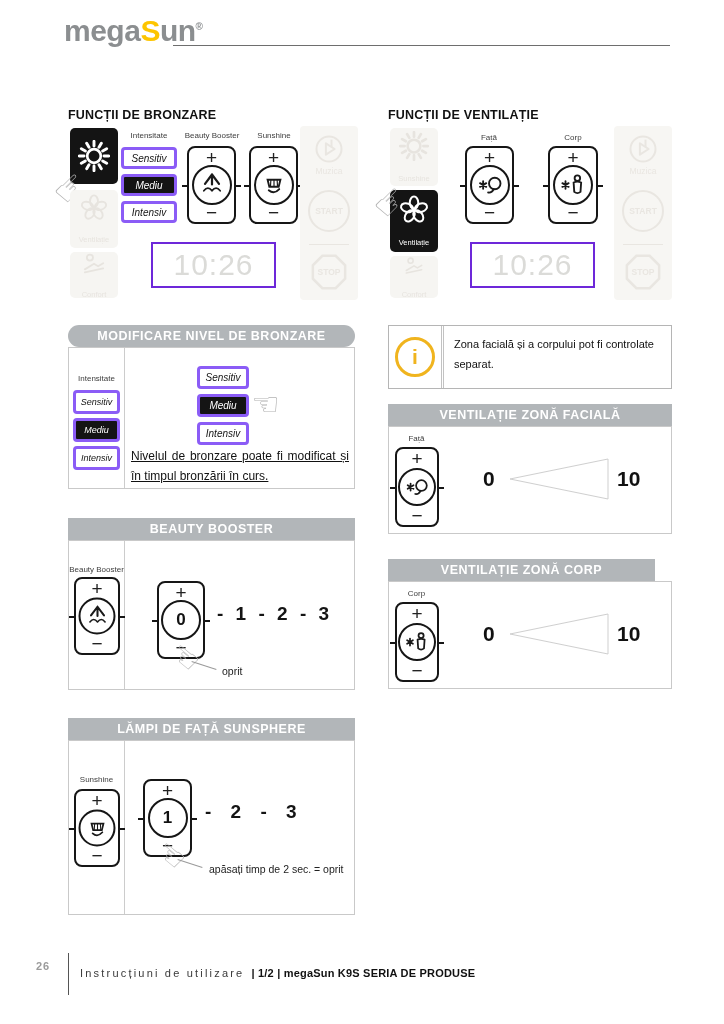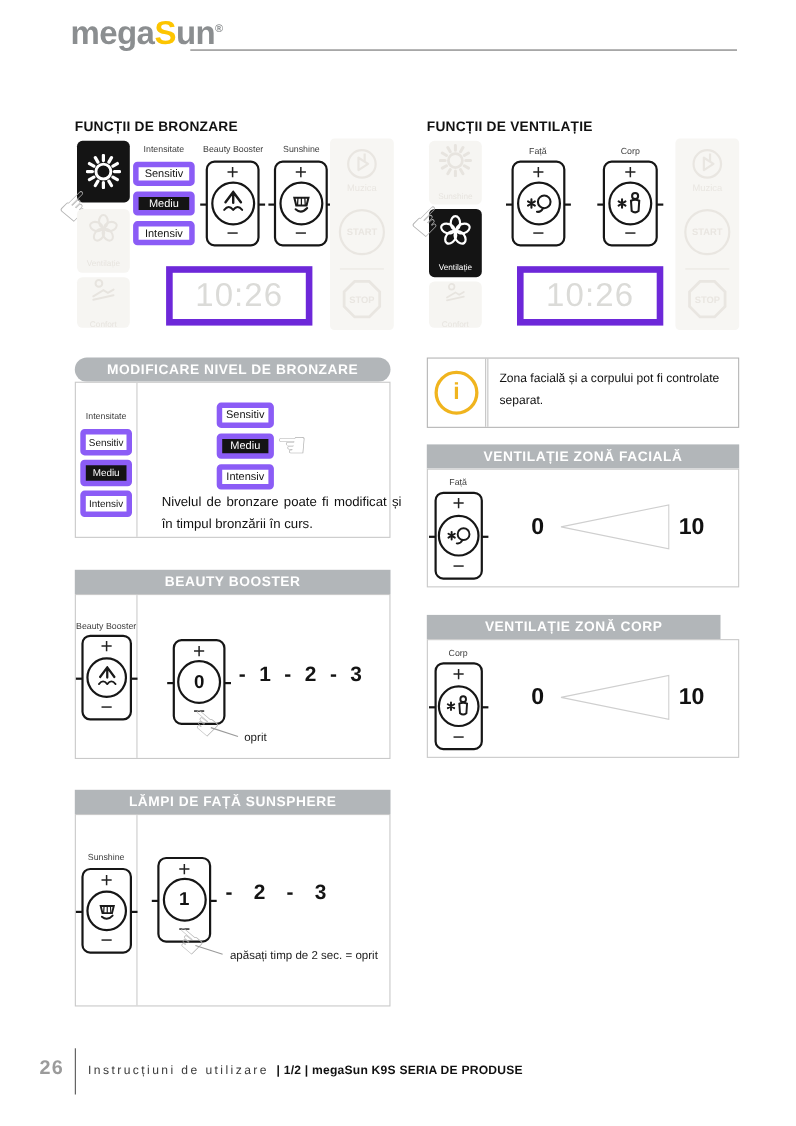--- a/index.html
+++ b/index.html
@@ -21,24 +21,24 @@
   .sidebtn{position:absolute;border-radius:5px;display:flex;flex-direction:column;
            align-items:center;justify-content:center;gap:14px;}
   .sidebtn.on{background:#141414;color:#fff;}
   .sidebtn.off{background:#f6f5f2;color:#e7e4df;}
   .sidebtn .lbl{font-size:7.5px;line-height:1;}
   .rail{position:absolute;background:#f7f6f3;border-radius:4px;color:#e9e6e1;}
   .rail .lbl{font-size:8.5px;text-align:center;}
   .circle-btn{border:2px solid currentColor;border-radius:50%;display:flex;
               align-items:center;justify-content:center;font-size:8.5px;font-weight:bold;}
   .mini-label{font-size:8px;color:#3d3d3d;text-align:center;line-height:1.1;}
-  .btn{border:5px solid #8b5cf6;border-radius:4px;background:#fff;color:#141414;
-       display:flex;align-items:center;justify-content:center;font-size:10px;box-sizing:border-box;}
+  .btn{border:3px solid #8b5cf6;border-radius:4px;background:#fff;color:#141414;
+       display:flex;align-items:center;justify-content:center;font-size:10px;box-sizing:border-box;font-style:italic;}
   .btn.active{background:#141414;color:#fff;}
-  .display{border:6px solid #6d28d9;color:#dbdbd8;font-size:30px;display:flex;
+  .display{border:2px solid #6d28d9;color:#dbdbd8;font-size:30px;display:flex;
            align-items:center;justify-content:center;letter-spacing:1px;}
 
   
   .rocker{position:absolute;border:2px solid #161616;border-radius:8px;background:#fff;
           box-sizing:border-box;display:flex;flex-direction:column;align-items:center;
           justify-content:space-between;padding:1px 0;}
   .rocker .pm{font-size:19px;line-height:17px;color:#222;}
   .rocker .knob{position:absolute;top:50%;left:50%;transform:translate(-50%,-50%);
                 border:2px solid #161616;border-radius:50%;background:#fff;display:flex;
                 align-items:center;justify-content:center;box-sizing:border-box;}
@@ -65,21 +65,21 @@
   .info-box{position:absolute;border:1px solid #b5b5b5;background:#fff;display:flex;box-sizing:border-box;}
   .info-icon-cell{width:52px;border-right:3px double #c2c2c2;display:flex;
                   align-items:center;justify-content:center;}
   .info-circle{width:34px;height:34px;border:3px solid #f0b41e;border-radius:50%;color:#f0b41e;
                font-weight:bold;font-size:21px;display:flex;align-items:center;justify-content:center;}
   .info-text{flex:1;padding:9px 10px;font-size:11px;line-height:1.8;color:#111;}
 
   .minmax{position:absolute;font-weight:bold;font-size:21px;color:#111;}
 
   
-  .foot-page{font-size:18px;font-weight:bold;color:#9b9b9b;letter-spacing:1px;text-align:center;}
+  .foot-page{font-size:11px;font-weight:bold;color:#9b9b9b;letter-spacing:1px;text-align:center;}
   .foot-vline{width:1px;background:#555;}
   .foot-series{font-size:11px;color:#3a3a3a;letter-spacing:2.2px;}
   .foot-product{font-size:11px;font-weight:bold;color:#111;margin-left:7px;letter-spacing:0.2px;}
 
   .ic{display:block;}
 </style>
 </head>
 <body>
 
 <svg width="0" height="0" style="position:absolute" aria-hidden="true">
@@ -228,21 +228,21 @@
     <div class="side-label" style="top:26px;">Intensitate</div>
     <div class="abs btn" style="left:4px;top:42px;width:47px;height:24px;font-size:9px;">Sensitiv</div>
     <div class="abs btn active" style="left:4px;top:70px;width:47px;height:24px;font-size:9px;">Mediu</div>
     <div class="abs btn" style="left:4px;top:98px;width:47px;height:24px;font-size:9px;">Intensiv</div>
 
     <div class="abs btn" style="left:128px;top:18px;width:52px;height:23px;">Sensitiv</div>
     <div class="abs btn active" style="left:128px;top:46px;width:52px;height:23px;">Mediu</div>
     <div class="abs btn" style="left:128px;top:74px;width:52px;height:23px;">Intensiv</div>
     <span class="hand" style="left:182px;top:40px;font-size:32px;">☜</span>
 
-    <div class="abs body-text" style="left:78px;top:98px;width:218px;">Nivelul de bronzare poate fi modificat și în timpul bronzării în curs.</div>
+    <div class="abs body-text" style="left:62px;top:98px;width:218px;text-decoration:underline;">Nivelul de bronzare poate fi modificat și în timpul bronzării în curs.</div>
   </div>
 
   <div class="sec-head" style="left:68px;top:518px;width:287px;">BEAUTY BOOSTER</div>
   <div class="sec-body" style="left:68px;top:540px;width:287px;height:150px;">
     <div class="vdiv"></div>
     <div class="side-label" style="top:24px;">Beauty Booster</div>
     <div class="rocker" style="left:5px;top:36px;width:46px;height:78px;">
       <span class="pm">+</span>
       <div class="knob" style="width:37px;height:37px;">
         <svg class="ic" viewBox="0 0 24 24" width="26" height="26">

